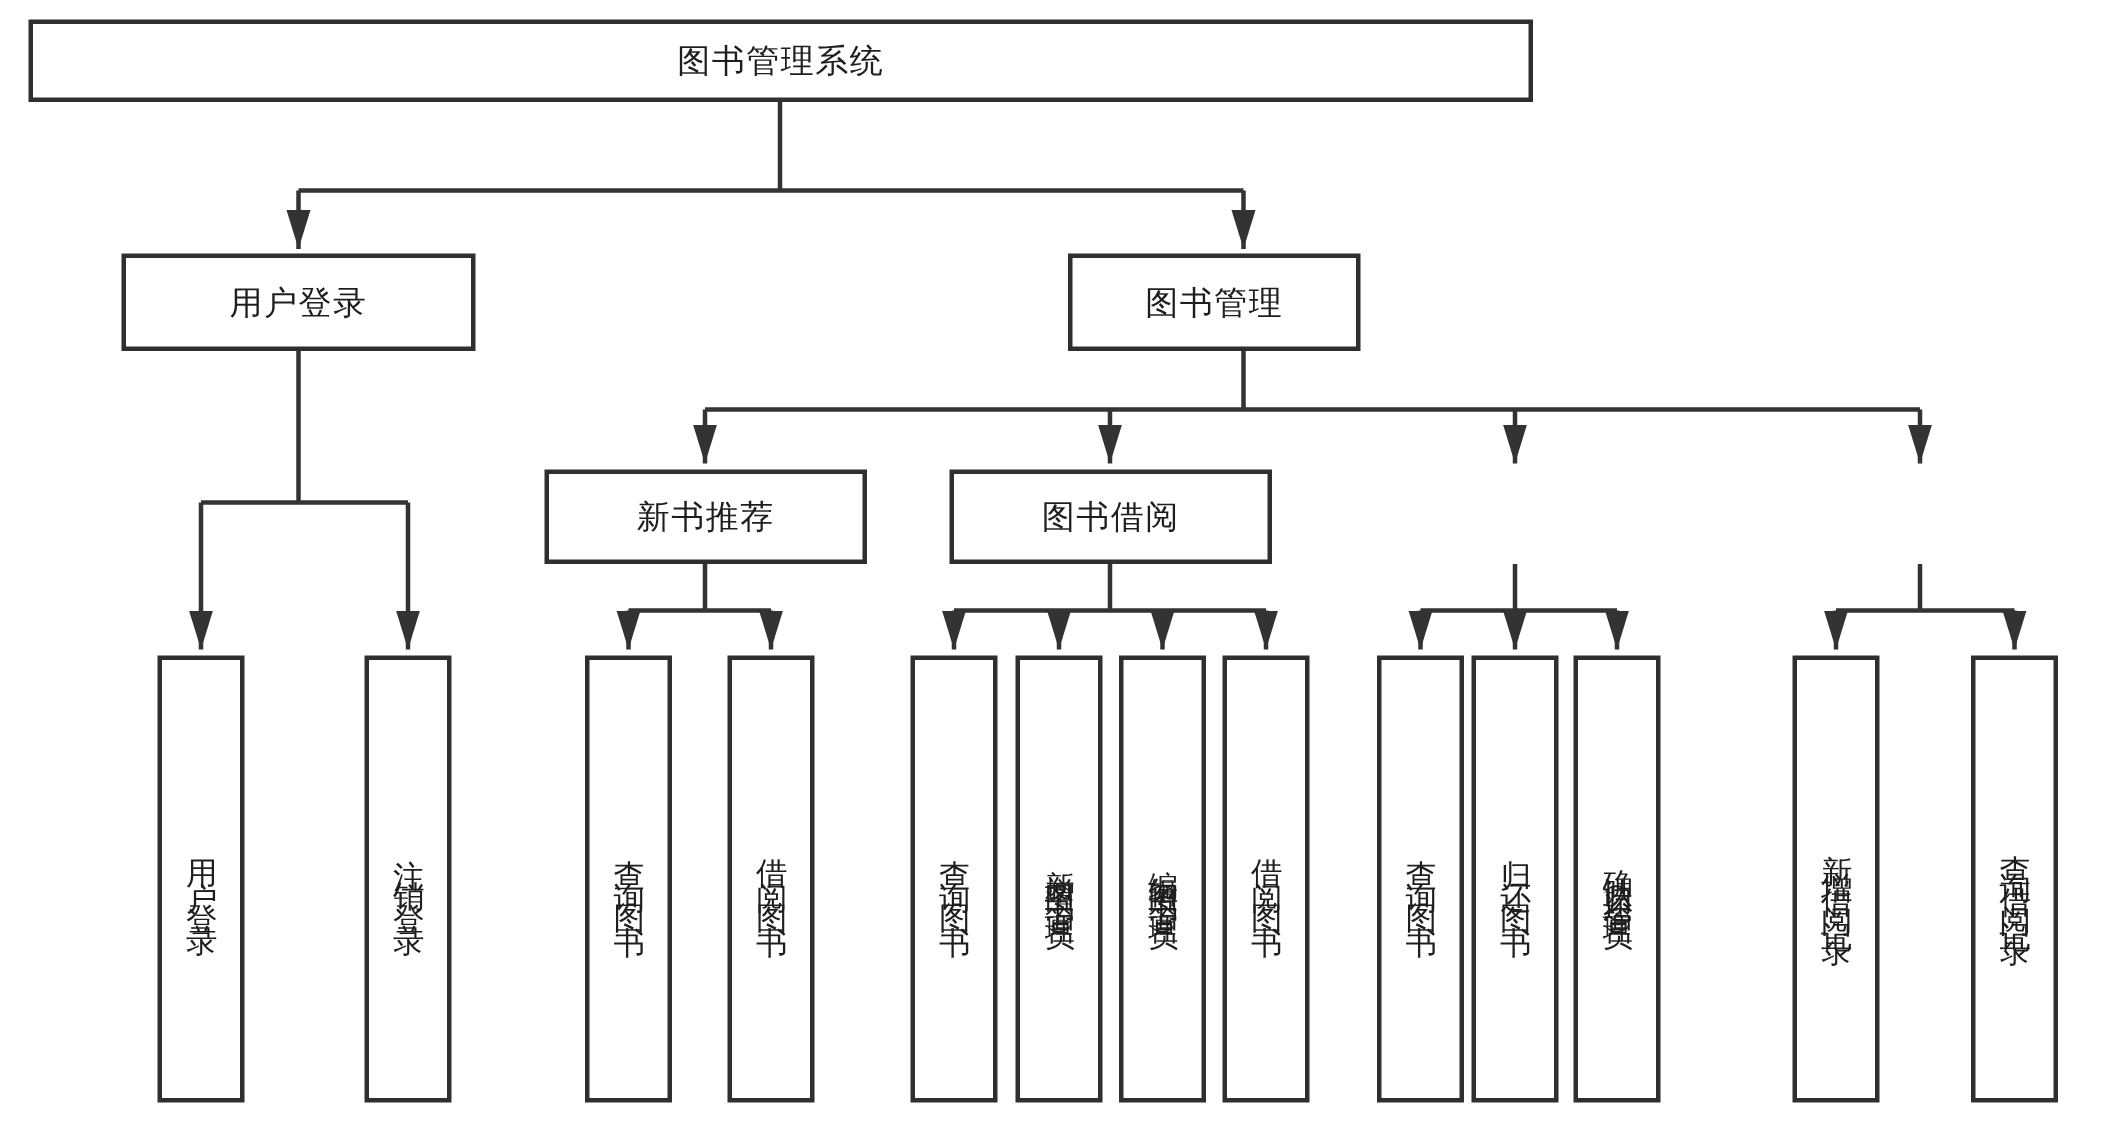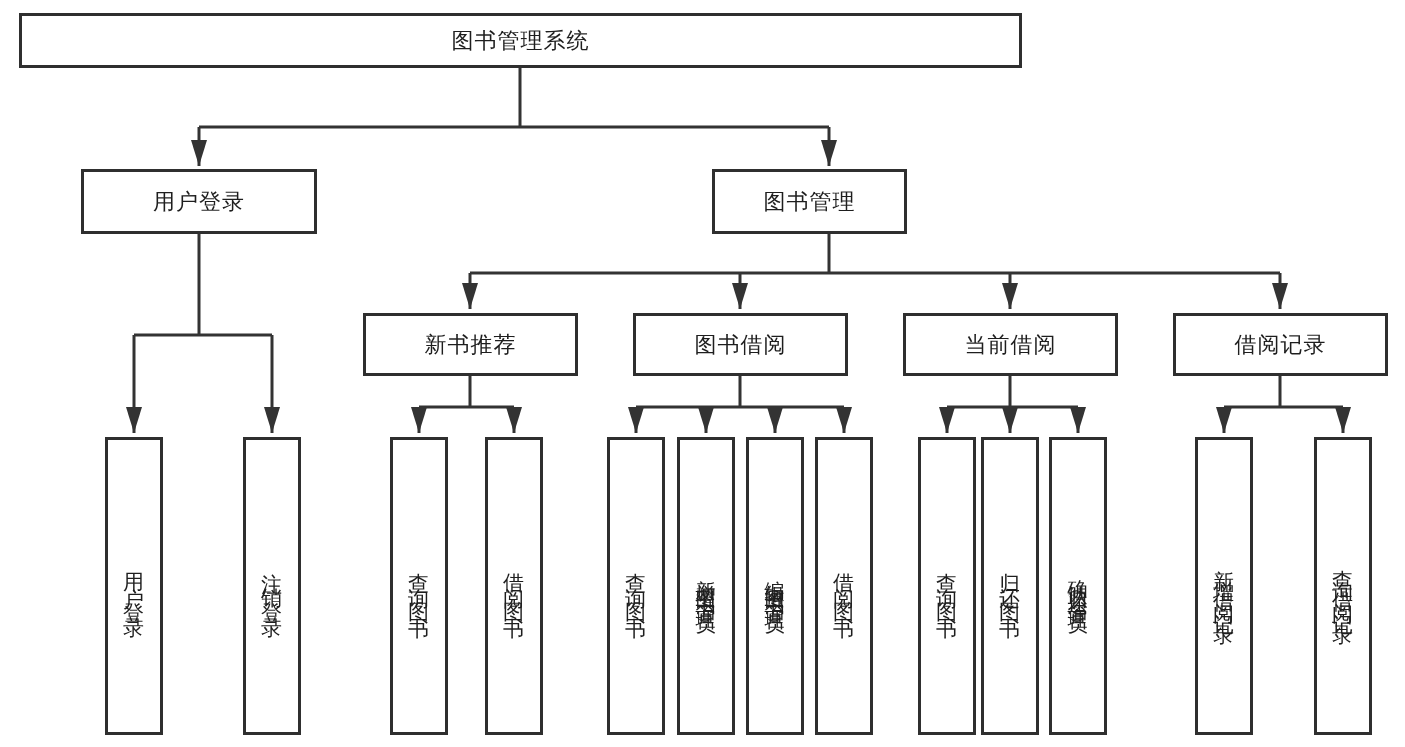--- a/index.html
+++ b/index.html
@@ -88,22 +88,20 @@
     </g>
   </svg>
 
   <div class="node hnode root">图书管理系统</div>
 
   <div class="node hnode lv2a">用户登录</div>
   <div class="node hnode lv2b">图书管理</div>
 
   <div class="node hnode lv3" style="left:363px">新书推荐</div>
   <div class="node hnode lv3" style="left:633px">图书借阅</div>
-  <div class="node hnode lv3" style="left:903px">当前借阅</div>
-  <div class="node hnode lv3" style="left:1173px">借阅记录</div>
 
   <div class="node leaf" style="left:105px">
     <span class="vtext ls4">用户登录</span>
   </div>
   <div class="node leaf" style="left:243px">
     <span class="vtext ls4">注销登录</span>
   </div>
   <div class="node leaf" style="left:390px">
     <span class="vtext ls4">查询图书</span>
   </div>

